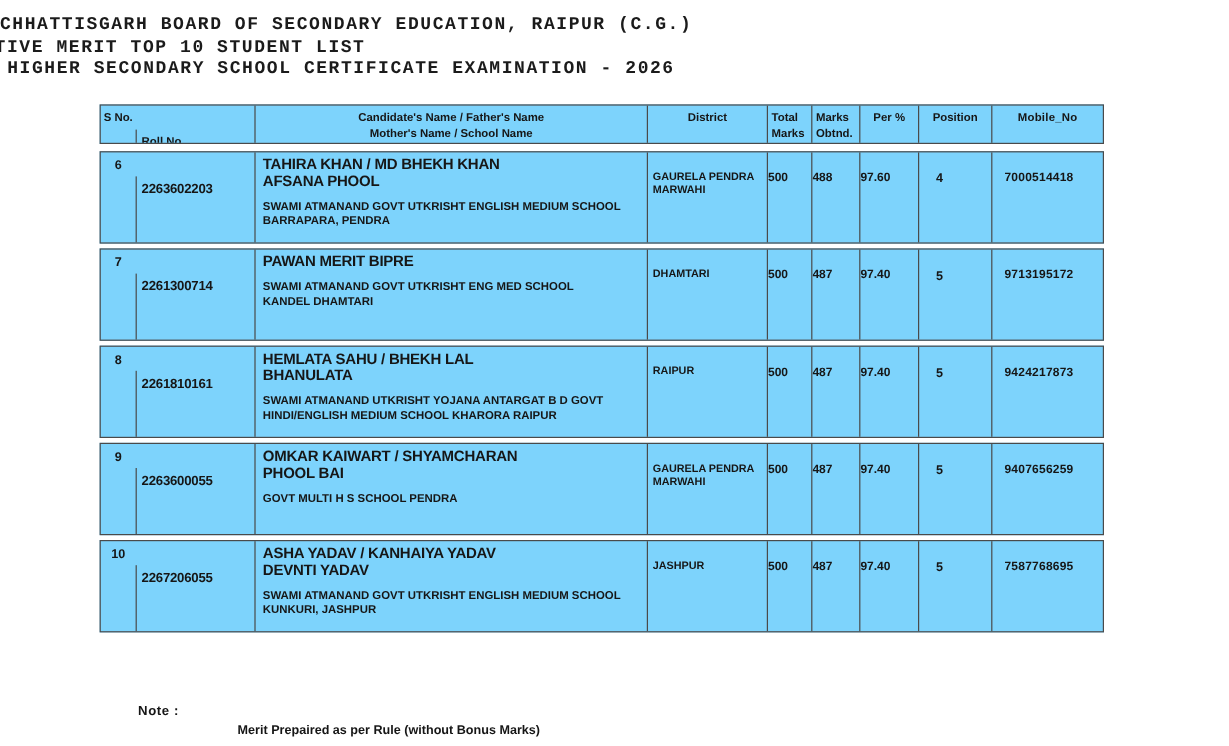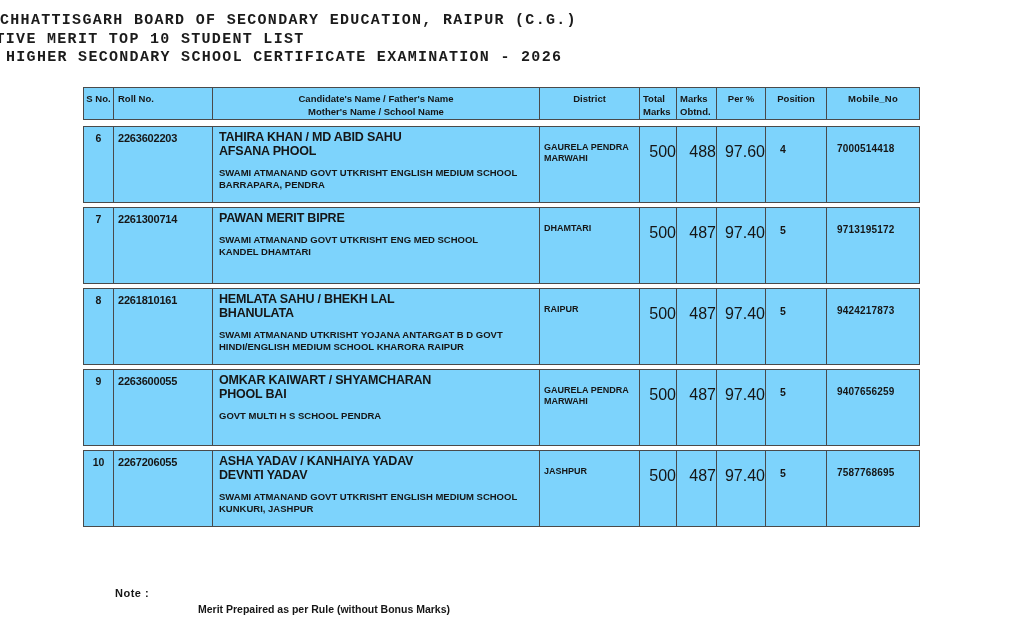--- a/index.html
+++ b/index.html
@@ -28,21 +28,21 @@
   .tbox {
     border:1.2px solid #4a4a4a;
     display:flex; align-items:stretch; background:#7dd3fc;
   }
   .thead { height:33px; margin-bottom:6px; }
   .trow  { height:77px; margin-bottom:4px; }
   .c { border-left:1px solid #4a4a4a; overflow:hidden; }
   .c:first-child { border-left:none; }
 
   .w-sno      { flex:0 0 29px; }
-  .w-roll     { flex:0 0 76px; }
+  .w-roll     { flex:0 0 76px;margin-top:20px; }
   .w-cand     { flex:0 0 327px;margin-left:23px; }
   .w-district { flex:0 0 100px; }
   .w-total    { flex:0 0 37px; }
   .w-obtnd    { flex:0 0 40px; }
   .w-per      { flex:0 0 49px; }
   .w-pos      { flex:0 0 61px; }
   .w-mobile   { flex:1 1 auto; }
 
   
   .hc { font-size:9.5px; font-weight:bold; line-height:13px; padding-top:4px; }
@@ -51,21 +51,21 @@
   .hc.stack { padding-left:3px; }
   .hc.mobile { font-weight:600; letter-spacing:.2px; }
 
   
   .d-sno { font-size:10.5px; font-weight:bold; text-align:center; padding-top:5px; }
   .d-roll { font-size:11px; font-weight:bold; padding:5px 0 0 4px; letter-spacing:-0.2px; }
   .d-cand { padding:3px 5px 0 6px; }
   .cand-name, .cand-mother { font-size:12.5px; font-weight:bold; line-height:14px; letter-spacing:-0.2px; }
   .cand-school { font-size:9.5px; font-weight:bold; line-height:12px; margin-top:9px; white-space:pre-line; }
   .d-district { font-size:9px; font-weight:bold; line-height:11px; padding:15px 2px 0 4px; }
-  .d-num { font-size:16px; font-weight:normal; text-align:right; padding-top:16px; }
+  .d-num { font-size:10px; font-weight:bold; text-align:left; padding-top:16px; }
   .d-pos { font-size:10.5px; font-weight:bold; padding:16px 0 0 14px; }
   .d-mobile { font-size:10px; font-weight:600; padding:16px 0 0 10px; letter-spacing:.2px; }
 
   
   .note-label {
     position:absolute; left:115px; top:587px;
     font-size:11px; font-weight:bold; letter-spacing:.5px;
   }
   .note-text {
     position:absolute; left:198px; top:603px;
@@ -103,21 +103,21 @@
       </div>
       <div class="c w-per hc center">Per %</div>
       <div class="c w-pos hc center">Position</div>
       <div class="c w-mobile hc center mobile">Mobile_No</div>
     </div>
 
     <div class="tbox trow">
       <div class="c w-sno d-sno">6</div>
       <div class="c w-roll d-roll">2263602203</div>
       <div class="c w-cand d-cand">
-        <div class="cand-name">TAHIRA KHAN / MD ABID SAHU</div>
+        <div class="cand-name">TAHIRA KHAN / MD BHEKH KHAN</div>
         <div class="cand-mother">AFSANA PHOOL</div>
         <div class="cand-school">SWAMI ATMANAND GOVT UTKRISHT ENGLISH MEDIUM SCHOOL
 BARRAPARA, PENDRA</div>
       </div>
       <div class="c w-district d-district">GAURELA PENDRA MARWAHI</div>
       <div class="c w-total d-num">500</div>
       <div class="c w-obtnd d-num">488</div>
       <div class="c w-per d-num">97.60</div>
       <div class="c w-pos d-pos">4</div>
       <div class="c w-mobile d-mobile">7000514418</div>

